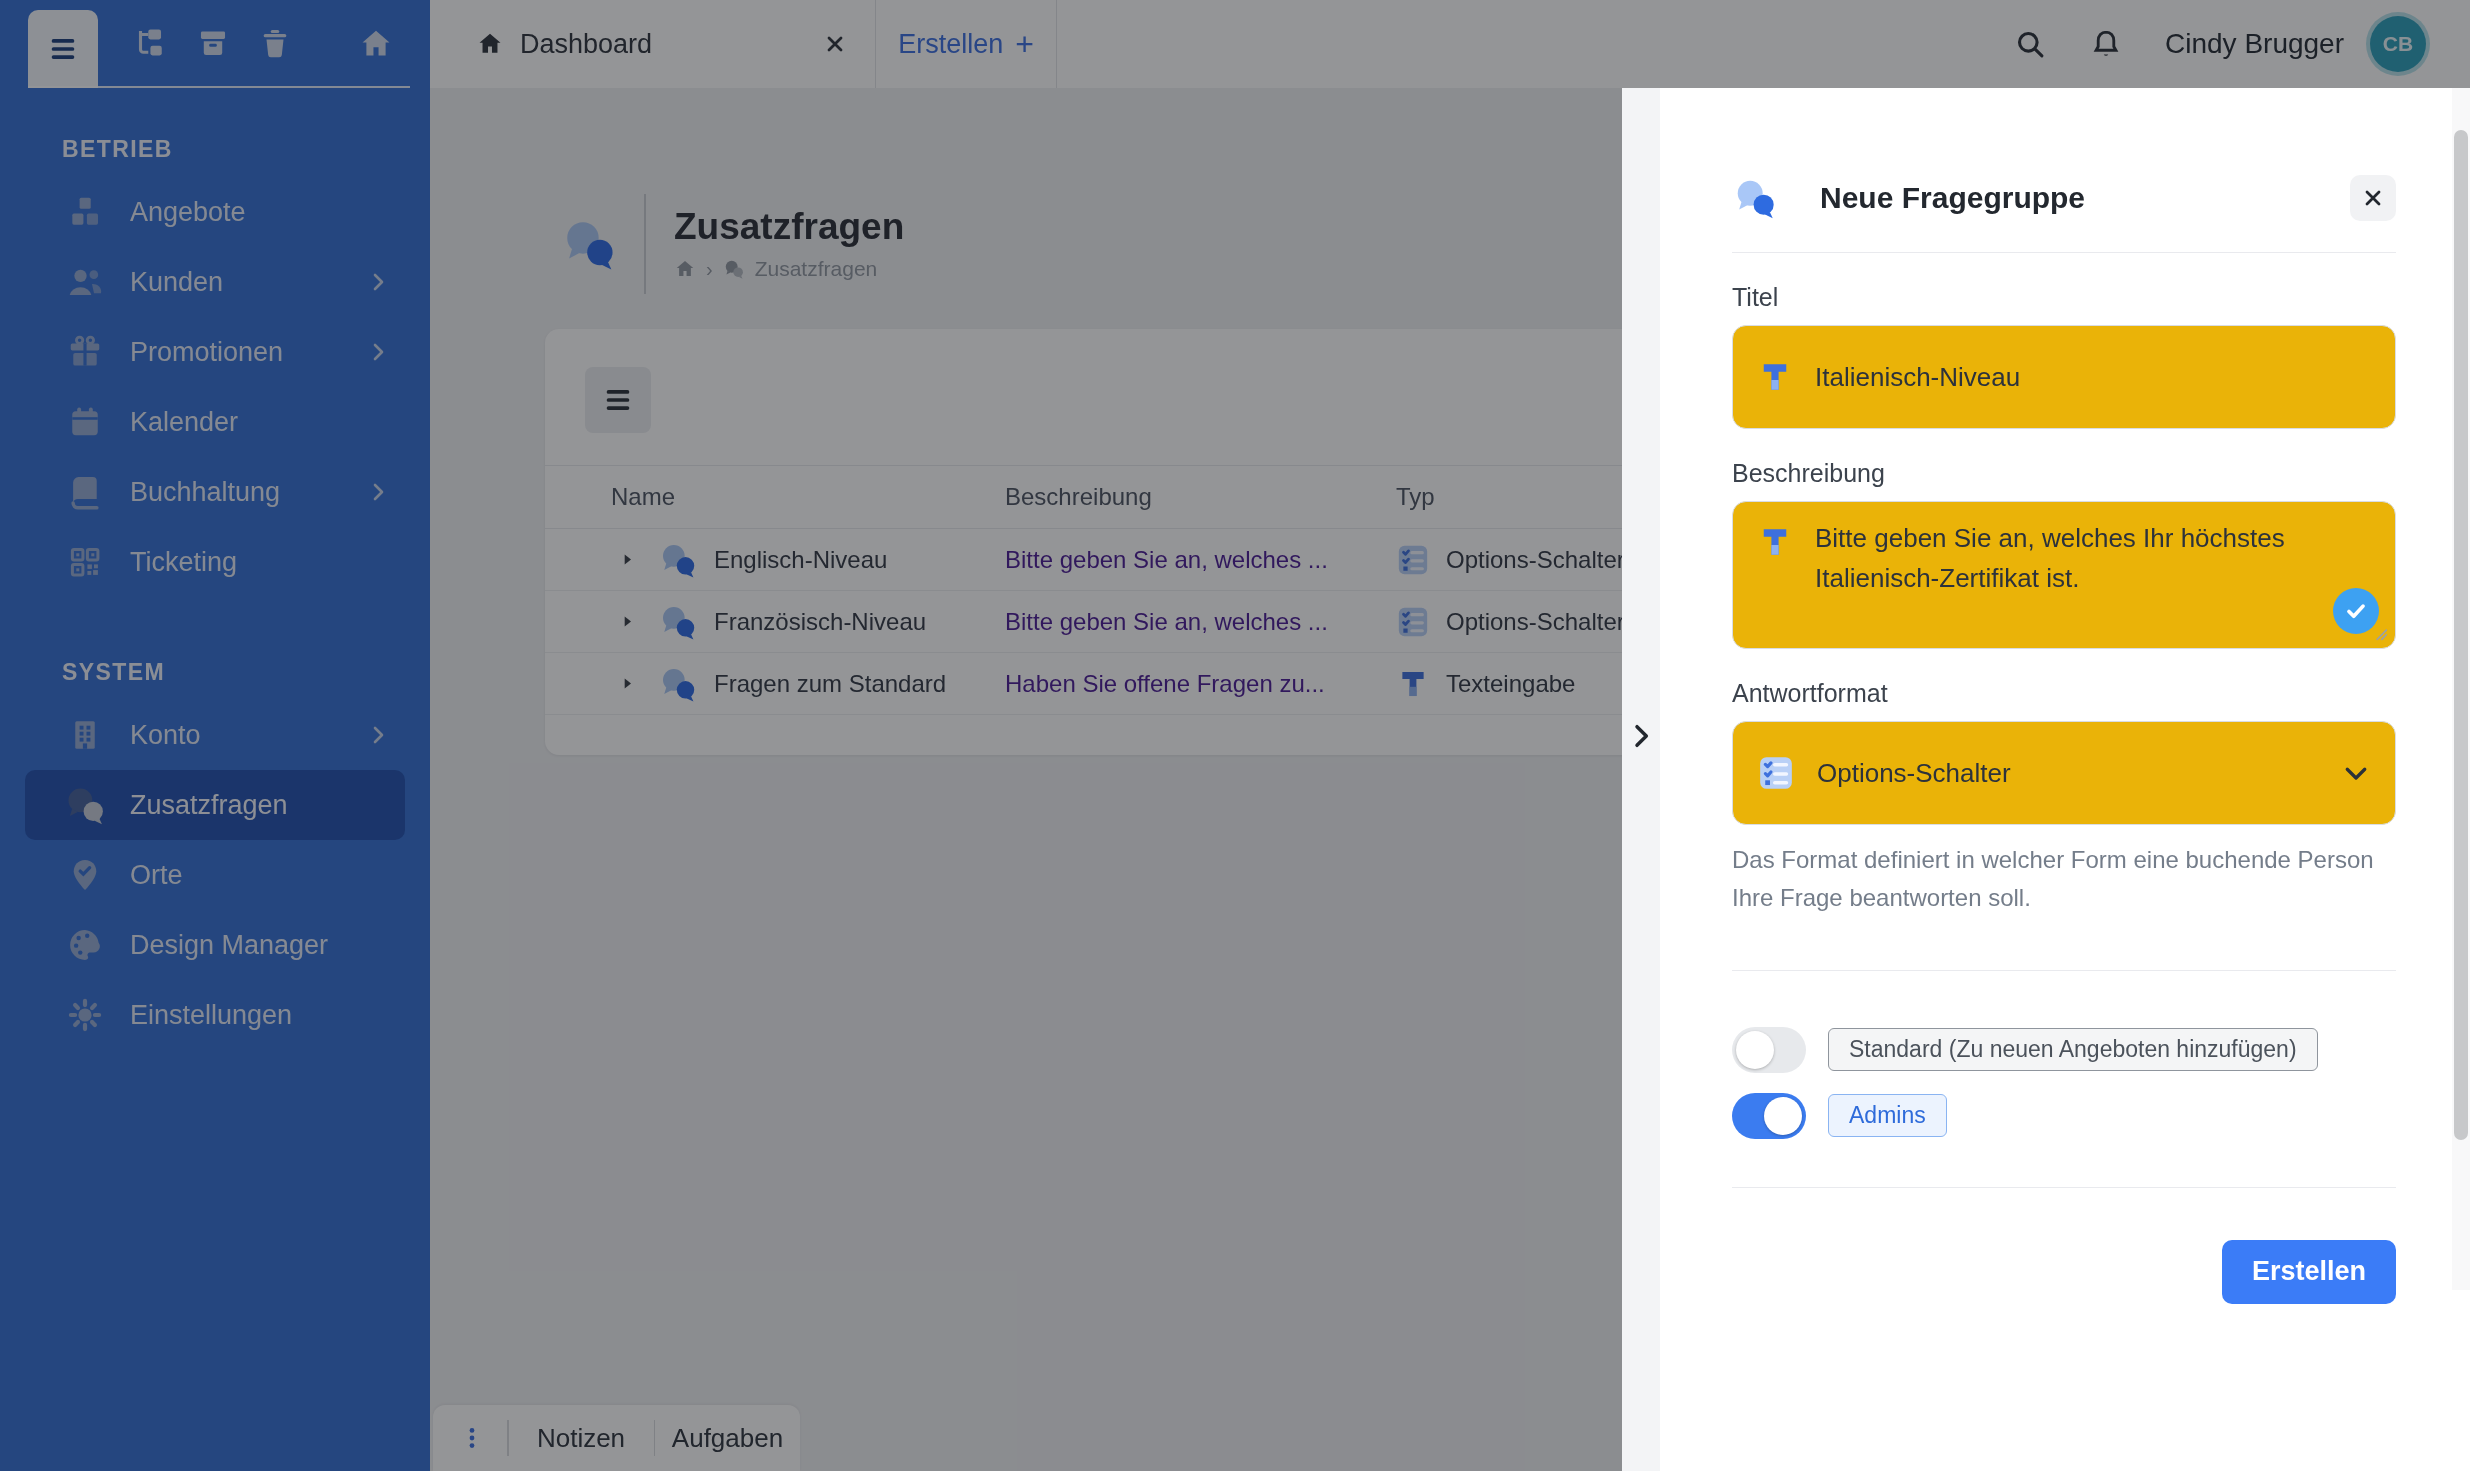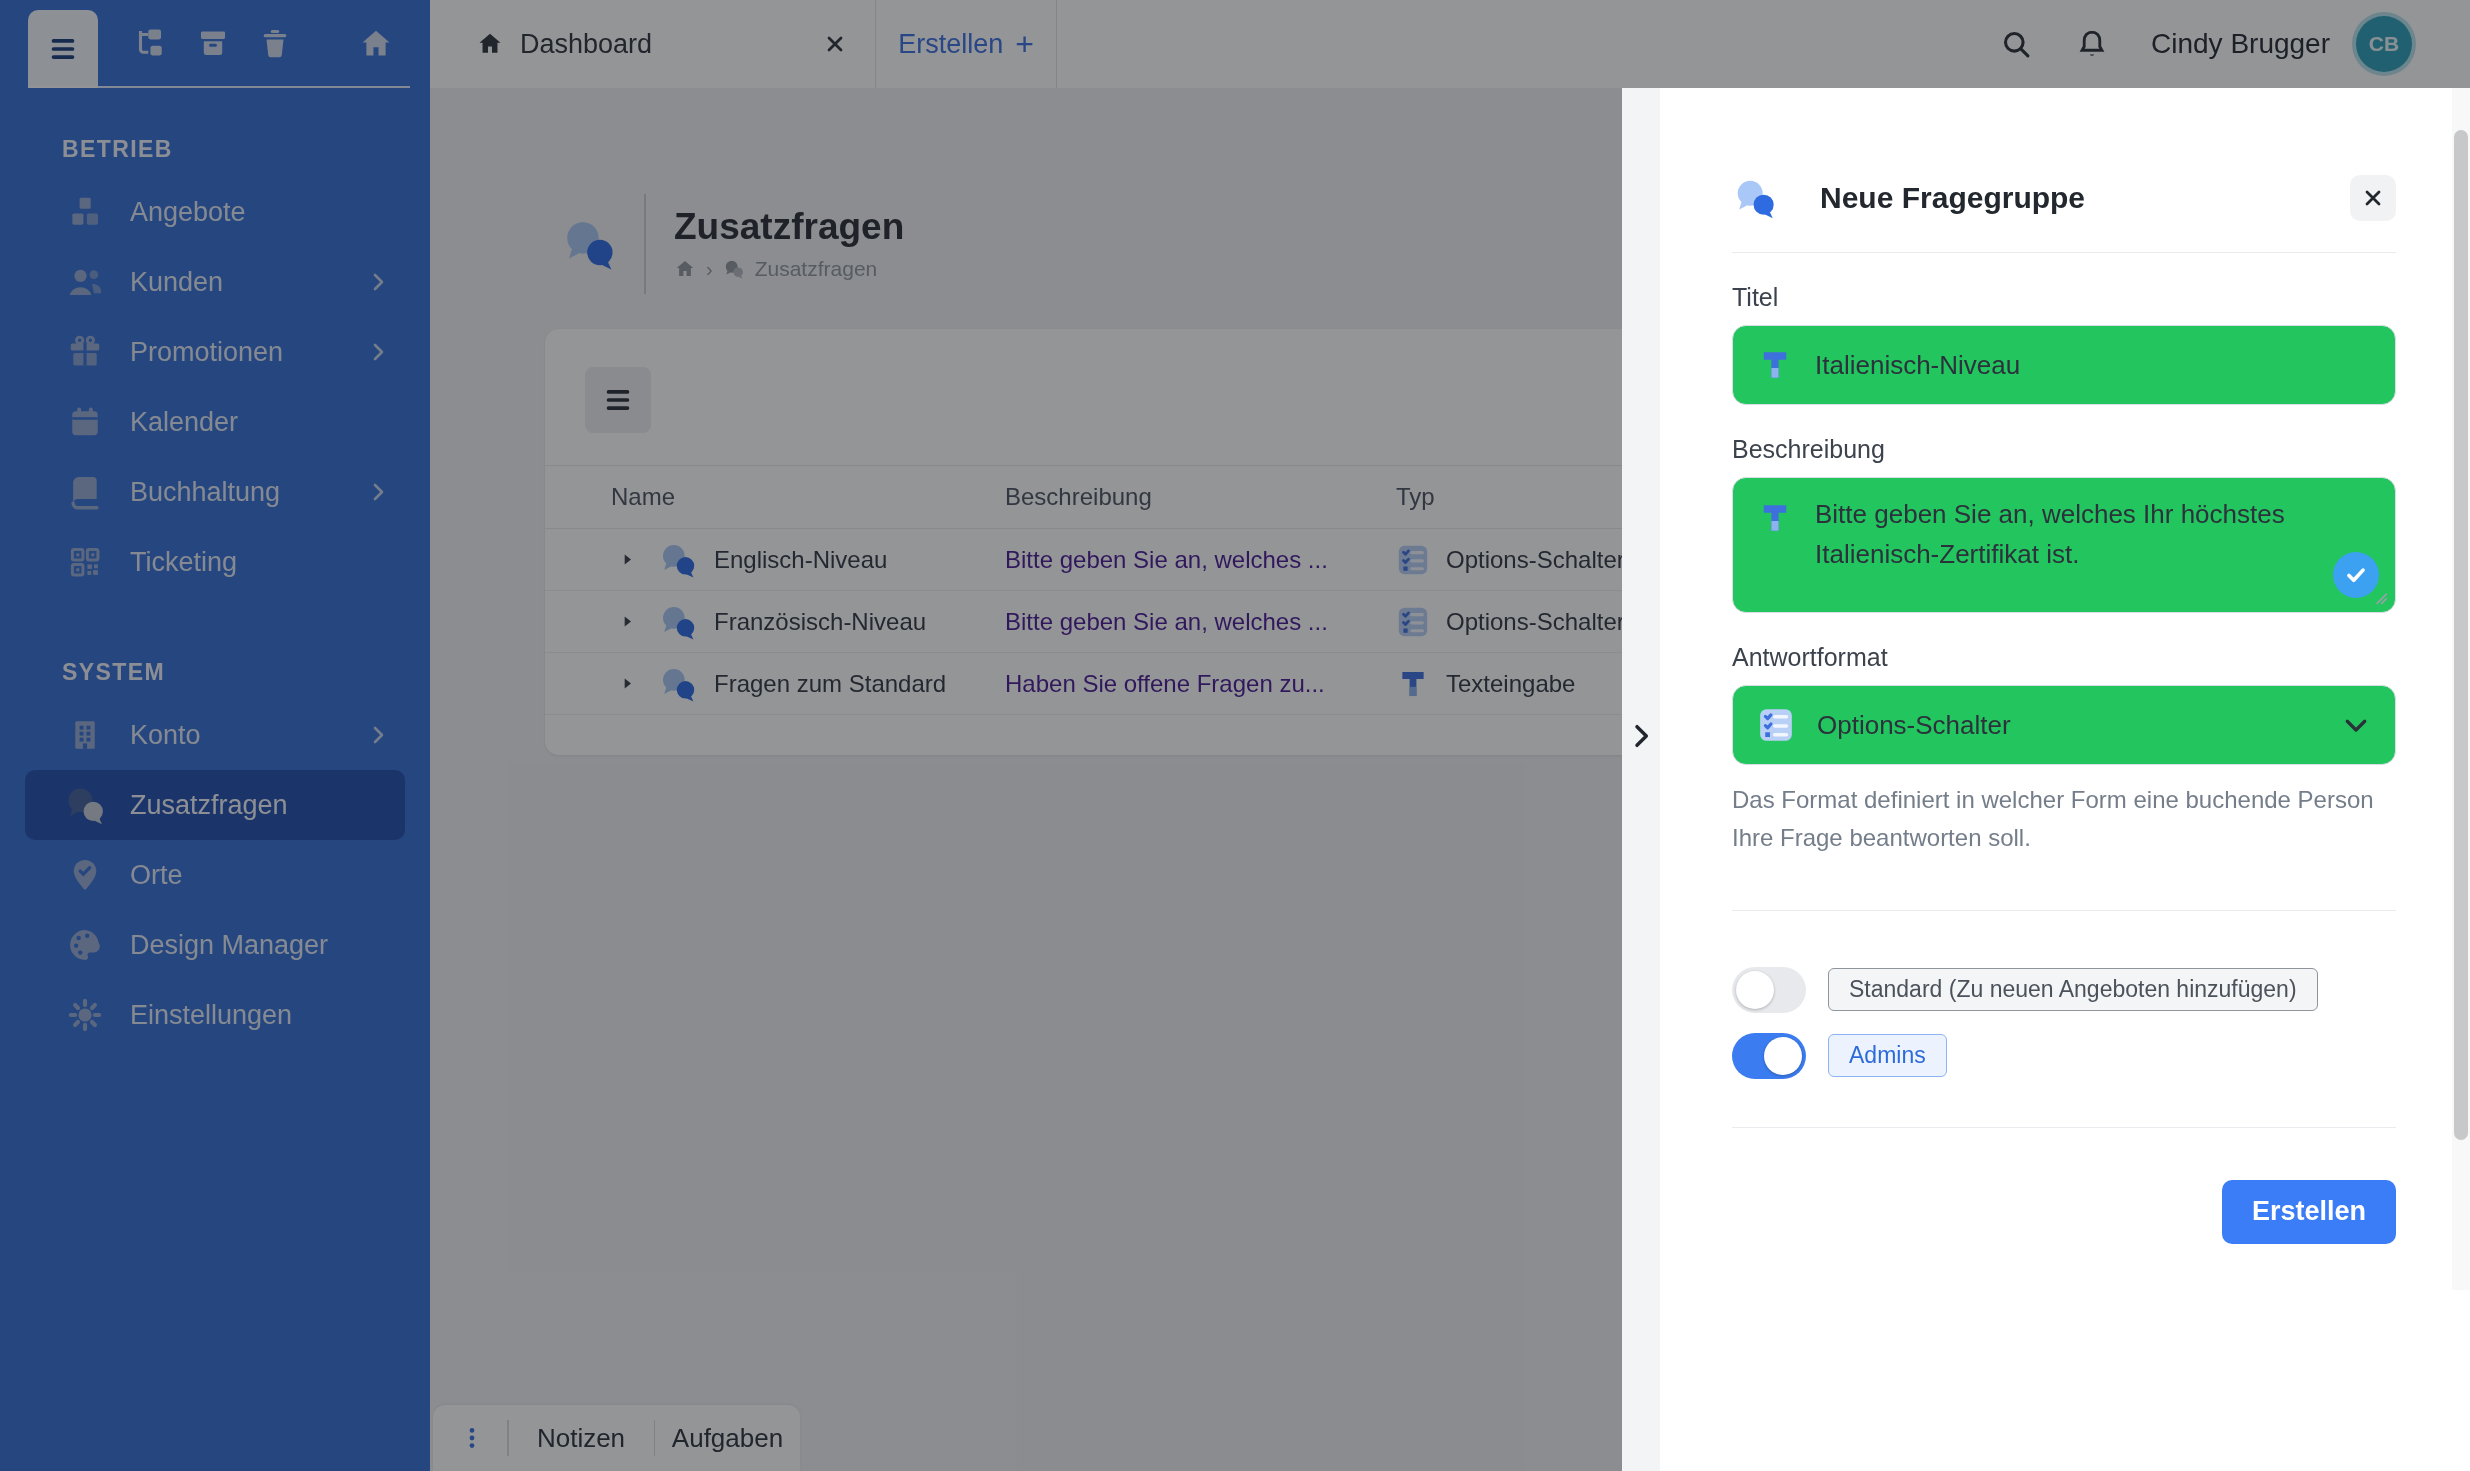--- a/index.html
+++ b/index.html
@@ -27,21 +27,21 @@
   
   .topbar{position:absolute;left:430px;top:0;width:2040px;height:88px;background:#ffffff;display:flex;align-items:stretch;z-index:1;}
   .tab{display:flex;align-items:center;border-right:1px solid #e2e4e8;}
   .tab.dash{width:371px;padding:0 28px 0 46px;color:#2f343d;}
   .tab.dash .home-ic{color:#2f343d;margin-right:16px;}
   .tab .t-label{font-size:27px;}
   .tab.dash .t-close{margin-left:auto;color:#2f343d;cursor:pointer;}
   .tab.create{width:180px;justify-content:center;color:#3d6fe0;gap:12px;}
   .tab.create .t-label{font-size:27px;}
   .tab.create .plus{font-size:32px;line-height:1;font-weight:400;}
-  .tb-actions{margin-left:auto;display:flex;align-items:center;gap:42px;padding-right:58px;}
+  .tb-actions{margin-left:auto;display:flex;align-items:center;gap:42px;padding-right:44px;}
   .tb-actions .a-ic{color:#2b3139;cursor:pointer;}
   .tb-user{display:flex;align-items:center;gap:26px;cursor:pointer;}
   .tb-name{font-size:28px;color:#262c35;}
   .avatar{width:56px;height:56px;border-radius:50%;background:#2d9fba;color:#eaf6f9;font-size:21px;font-weight:700;
       display:flex;align-items:center;justify-content:center;box-shadow:0 0 0 4px rgba(125,203,219,.55);}
 
   
   .content{position:absolute;left:430px;top:88px;width:2040px;height:1383px;background:#eff0f2;z-index:1;}
   .page-head{position:absolute;left:130px;top:106px;display:flex;align-items:center;}
   .page-head .ph-divider{width:2px;height:100px;background:#c9ccd2;margin:0 28px 0 26px;}
@@ -82,21 +82,21 @@
   .rail-collapse{position:absolute;left:0;top:622px;width:38px;height:52px;display:flex;align-items:center;
       justify-content:center;color:#22272e;cursor:pointer;}
   .drawer-body{position:absolute;left:110px;top:0;width:664px;}
   .dw-header{margin-top:86px;display:flex;align-items:center;height:48px;}
   .dw-title{font-size:30px;font-weight:600;color:#23282f;margin-left:42px;}
   .dw-close{margin-left:auto;width:46px;height:46px;border-radius:10px;background:#f1f2f4;display:flex;
       align-items:center;justify-content:center;color:#22272e;cursor:pointer;}
   .dw-divider{border:none;border-top:1.5px solid #e9eaee;margin:30px 0 0 0;}
   .fld-label{margin-top:30px;font-size:25px;color:#3c434d;}
   .fld-box{margin-top:13px;border:1.5px solid #d9dde4;border-radius:14px;display:flex;align-items:center;
-      padding:0 24px;background:#22c55e;}
+      padding:12px 24px;background:#eab308;}
   .fld-input{height:78px;}
   .fld-box .t-ic{margin-right:22px;}
   .fld-value{font-size:26px;color:#2c323c;}
   .fld-area{height:118px;align-items:flex-start;padding-top:16px;position:relative;}
   .fld-area .fld-value{max-width:510px;line-height:1.55;}
   .area-check{position:absolute;right:16px;bottom:14px;width:46px;height:46px;border-radius:50%;background:#3da1f2;
       display:flex;align-items:center;justify-content:center;color:#fff;}
   .area-grip{position:absolute;right:5px;bottom:5px;color:#9aa0a8;}
   .fld-select{height:78px;position:relative;cursor:pointer;}
   .fld-select .chev-down{position:absolute;right:24px;color:#2b3139;}

